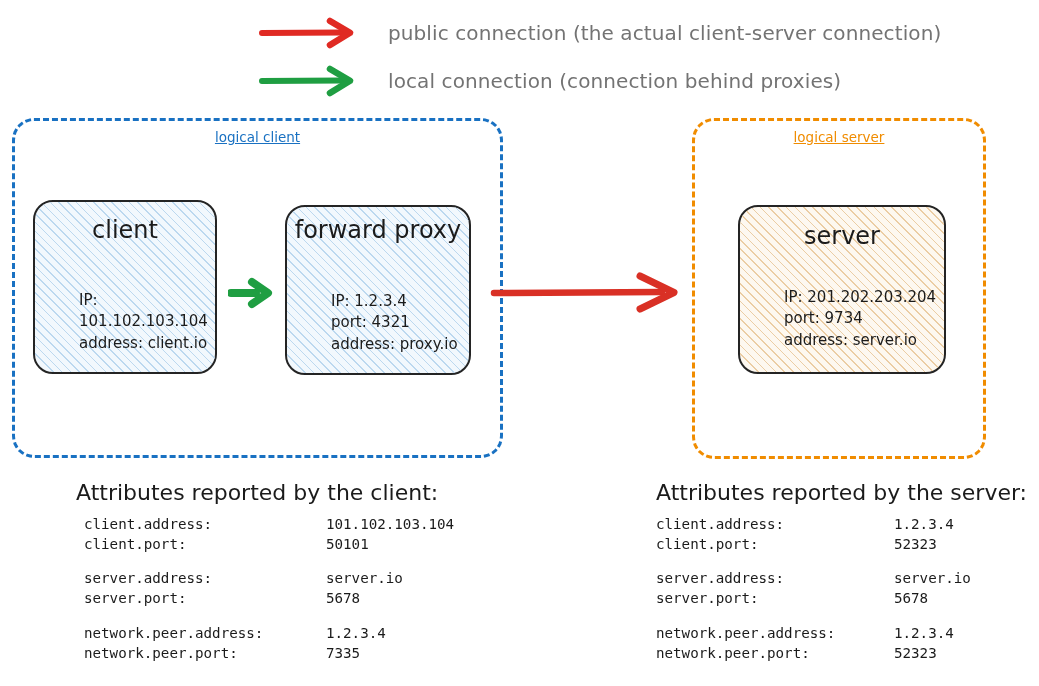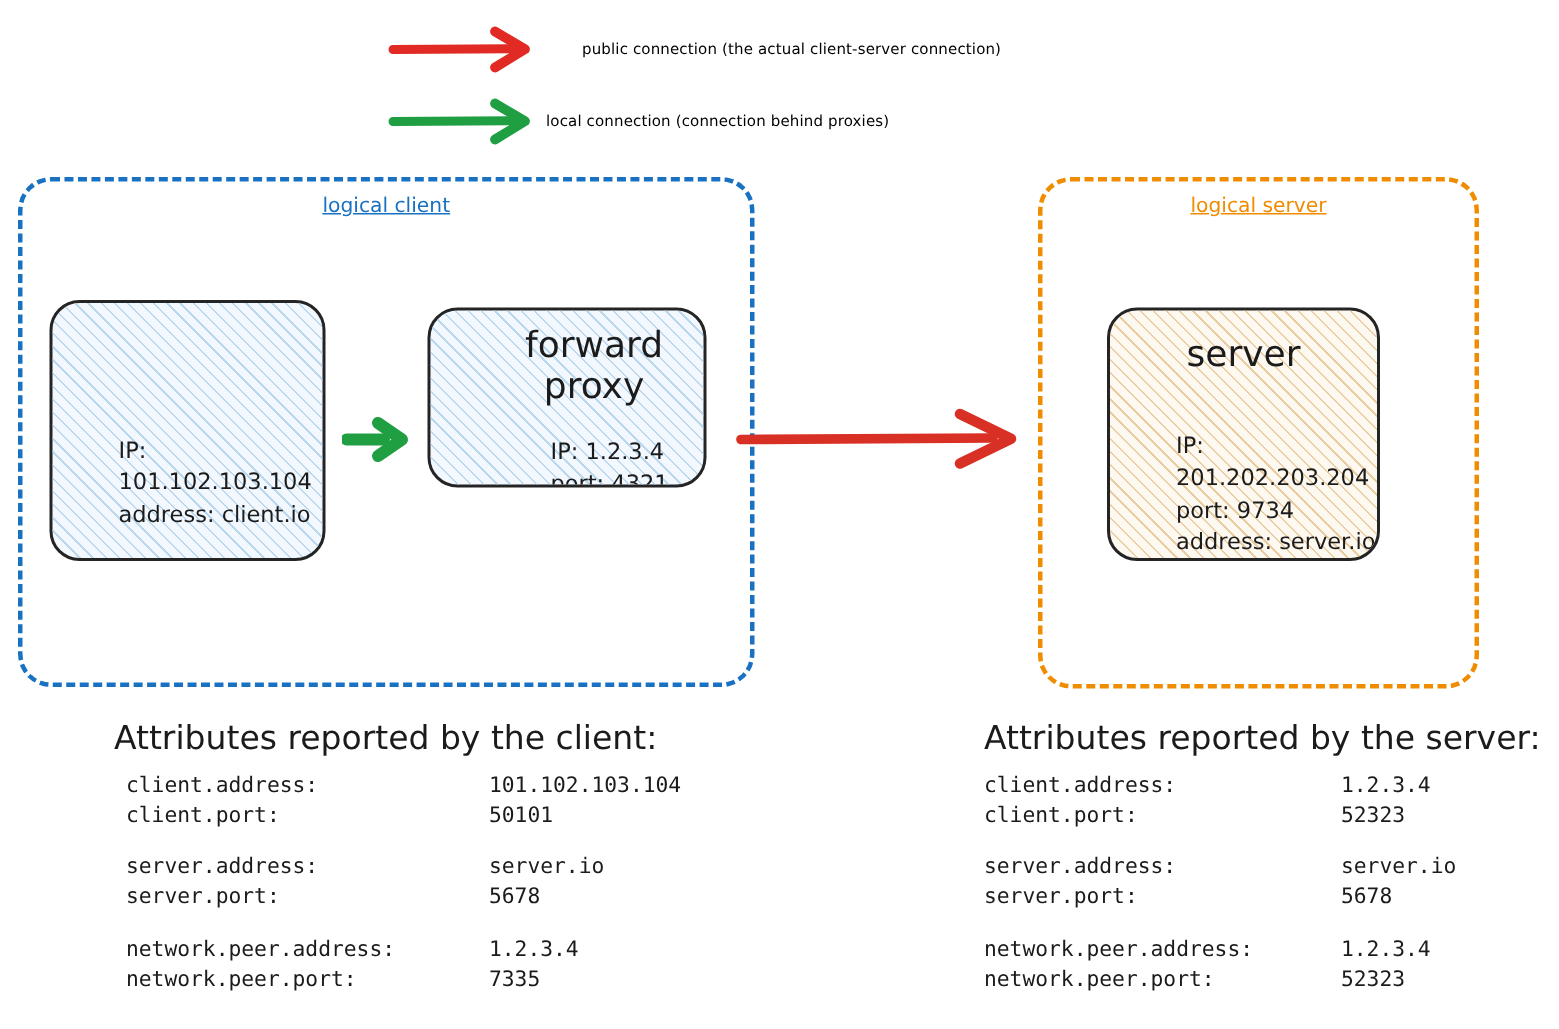--- a/index.html
+++ b/index.html
@@ -6,21 +6,21 @@
   body{
     width:1039px;height:686px;background:#ffffff;position:relative;
     font-family:"DejaVu Sans", sans-serif;overflow:hidden;
   }
   .hand{font-family:"DejaVu Sans", sans-serif;}
   .mono{font-family:"DejaVu Sans Mono", monospace;}
 
   
   #legend{position:absolute;left:258px;top:8px;width:700px;}
   .legend-row{position:absolute;height:34px;display:flex;align-items:center;}
-  .legend-row .lbl{font-size:10px;color:#000000;letter-spacing:.1px;white-space:nowrap;}
+  .legend-row .lbl{font-size:20px;color:#737373;letter-spacing:.1px;white-space:nowrap;}
   .arrow-svg{display:block;}
 
   
   .zone{position:absolute;border-style:dashed;border-width:3px;border-radius:22px;background:transparent;}
   #zone-client{left:12px;top:118px;width:485px;height:334px;border-color:#1971c2;}
   #zone-server{left:692px;top:118px;width:288px;height:335px;border-color:#f08c00;}
   .zone-label{position:absolute;top:-2px;width:100%;text-align:center;font-size:13.5px;padding-top:10px;text-decoration:underline;}
   #zone-client .zone-label{color:#1971c2;}
   #zone-server .zone-label{color:#f08c00;}
 
@@ -31,28 +31,28 @@
   .node-title{text-align:center;font-size:24px;color:#1b1b1b;line-height:1.12;}
   .node-body{font-size:15px;color:#1b1b1b;line-height:1.42;white-space:pre-line;margin-left:28px;}
 
   #node-client{left:33px;top:200px;width:184px;height:174px;
     background:#f2f8fd;}
   #node-client .hatch{background-image:repeating-linear-gradient(45deg,
       #bcd8ef 0px,#bcd8ef 1.1px,rgba(255,255,255,0) 1.1px,rgba(255,255,255,0) 6.2px);}
   #node-client .node-title{padding-top:15px;}
   #node-client .node-body{position:absolute;left:16px;top:88px;}
 
-  #node-proxy{left:285px;top:205px;width:186px;height:120px;
-    background:#f2f8fd;padding-left:36px;}
+  #node-proxy{left:285px;top:205px;width:186px;height:170px;
+    background:#f2f8fd;}
   #node-proxy .hatch{background-image:repeating-linear-gradient(45deg,
       #bcd8ef 0px,#bcd8ef 1.1px,rgba(255,255,255,0) 1.1px,rgba(255,255,255,0) 6.2px);}
   #node-proxy .node-title{padding-top:10px;}
   #node-proxy .node-body{position:absolute;left:16px;top:84px;}
 
-  #node-server{left:738px;top:205px;width:182px;height:169px;
+  #node-server{left:738px;top:205px;width:208px;height:169px;
     background:#fdf8f0;}
   #node-server .hatch{background-image:repeating-linear-gradient(45deg,
       #ebcda4 0px,#ebcda4 1.1px,rgba(255,255,255,0) 1.1px,rgba(255,255,255,0) 6.2px);}
   #node-server .node-title{padding-top:16px;}
   #node-server .node-body{position:absolute;left:16px;top:80px;}
 
   
   #arrow-local{position:absolute;left:228px;top:276px;}
   #arrow-public{position:absolute;left:490px;top:268px;}
 
@@ -78,36 +78,37 @@
       <path d="M72,5 L92,16.8 L72,29" stroke="#e02a23" stroke-width="6.5" stroke-linecap="round" stroke-linejoin="round" fill="none"></path>
     </svg>
     <span class="lbl hand" style="margin-left:24px;">public connection (the actual client-server connection)</span>
   </div>
 
   <div class="legend-row" style="left:0;top:56px;">
     <svg class="arrow-svg" width="106" height="34" viewBox="0 0 106 34">
       <path d="M4,17 L84,16.5" stroke="#1f9e42" stroke-width="6" stroke-linecap="round" fill="none"></path>
       <path d="M72,5 L92,16.8 L72,29" stroke="#1f9e42" stroke-width="6.5" stroke-linecap="round" stroke-linejoin="round" fill="none"></path>
     </svg>
-    <span class="lbl hand" style="">local connection (connection behind proxies)</span>
+    <span class="lbl hand" style="margin-left:24px;">local connection (connection behind proxies)</span>
   </div>
 
 </div>
 
 <div class="zone" id="zone-client">
   <div class="zone-label hand">logical client</div>
 </div>
 
 <div class="zone" id="zone-server">
   <div class="zone-label hand">logical server</div>
 </div>
 
 <div class="node" id="node-client">
   <div class="hatch"></div>
   <div class="content">
+    <div class="node-title hand">client</div>
     <div class="node-body hand">IP: 101.102.103.104
 address: client.io</div>
   </div>
 </div>
 
 <div class="node" id="node-proxy">
   <div class="hatch"></div>
   <div class="content">
     <div class="node-title hand">forward
 proxy</div>

